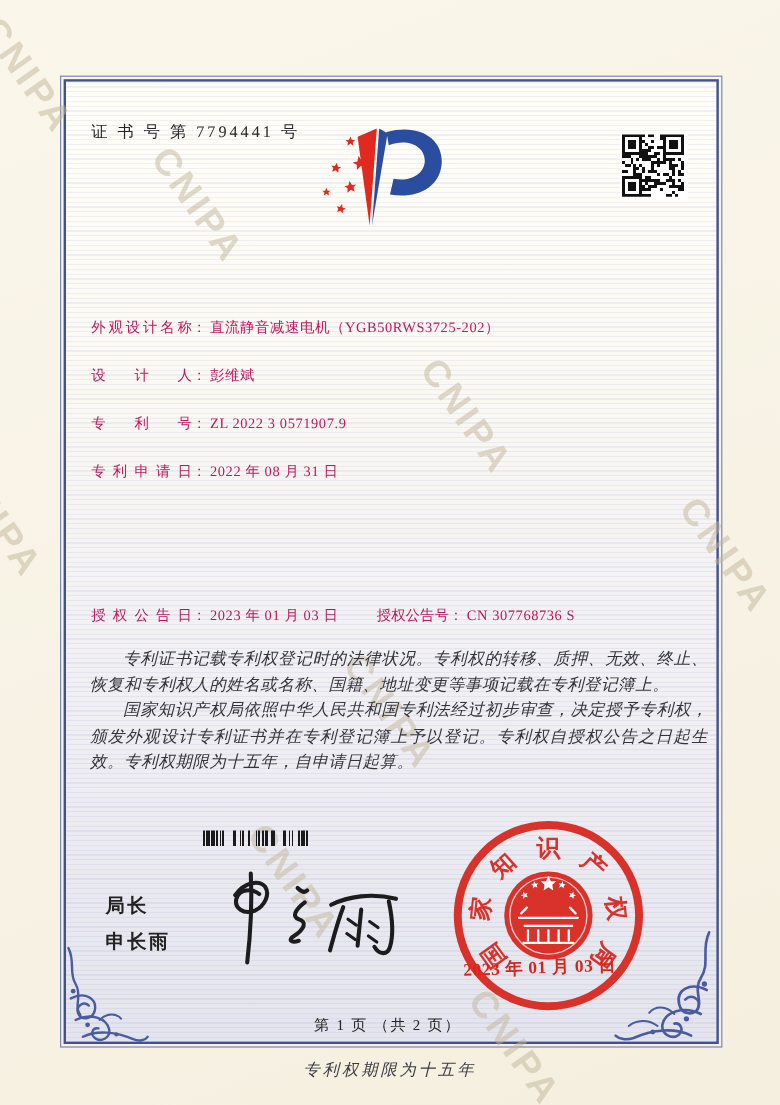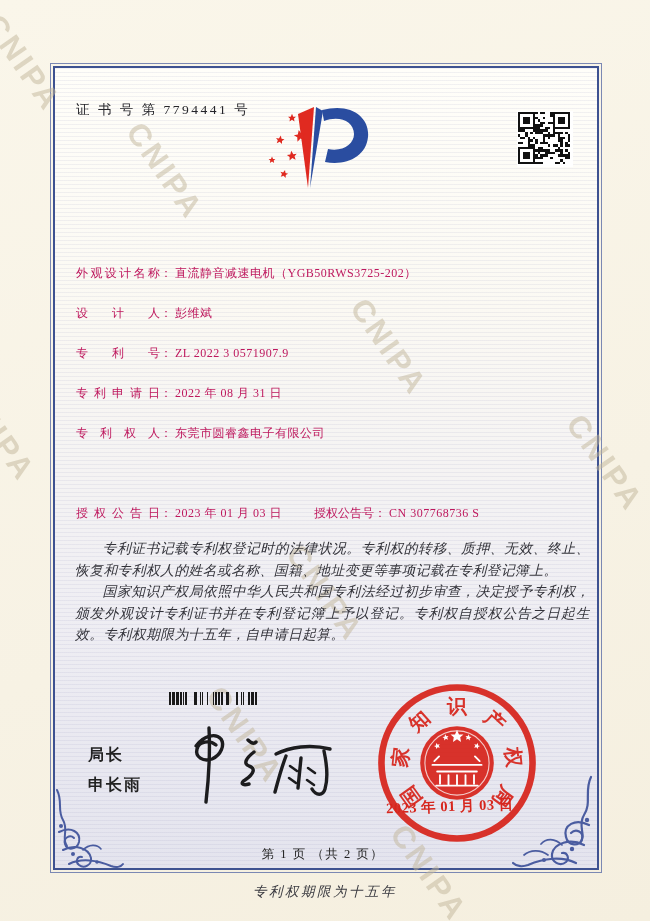--- a/index.html
+++ b/index.html
@@ -263,23 +263,20 @@
   </div>
   <div class="row" style="top:305px;">
     <span class="flabel">设计人</span><span class="colon">：</span><span class="fvalue">彭维斌</span>
   </div>
   <div class="row" style="top:345px;">
     <span class="flabel">专利号</span><span class="colon">：</span><span class="fvalue">ZL 2022 3 0571907.9</span>
   </div>
   <div class="row" style="top:385px;">
     <span class="flabel">专利申请日</span><span class="colon">：</span><span class="fvalue">2022 年 08 月 31 日</span>
   </div>
-  <div class="row" style="top:425px;">
-    <span class="flabel">专利权人</span><span class="colon">：</span><span class="fvalue">东莞市圆睿鑫电子有限公司</span>
-  </div>
   <div class="row" style="top:505px;">
     <span class="flabel">授权公告日</span><span class="colon">：</span><span class="fvalue">2023 年 01 月 03 日</span><span class="grant2"><span>授权公告号</span><span class="colon">：</span><span class="fvalue">CN 307768736 S</span></span>
   </div>
 
   <div class="paras">
     <p>专利证书记载专利权登记时的法律状况。专利权的转移、质押、无效、终止、恢复和专利权人的姓名或名称、国籍、地址变更等事项记载在专利登记簿上。</p>
     <p>国家知识产权局依照中华人民共和国专利法经过初步审查，决定授予专利权，颁发外观设计专利证书并在专利登记簿上予以登记。专利权自授权公告之日起生效。专利权期限为十五年，自申请日起算。</p>
   </div>
 
   <div class="abs" style="left:166px;top:692px;width:92px;height:13px;">

